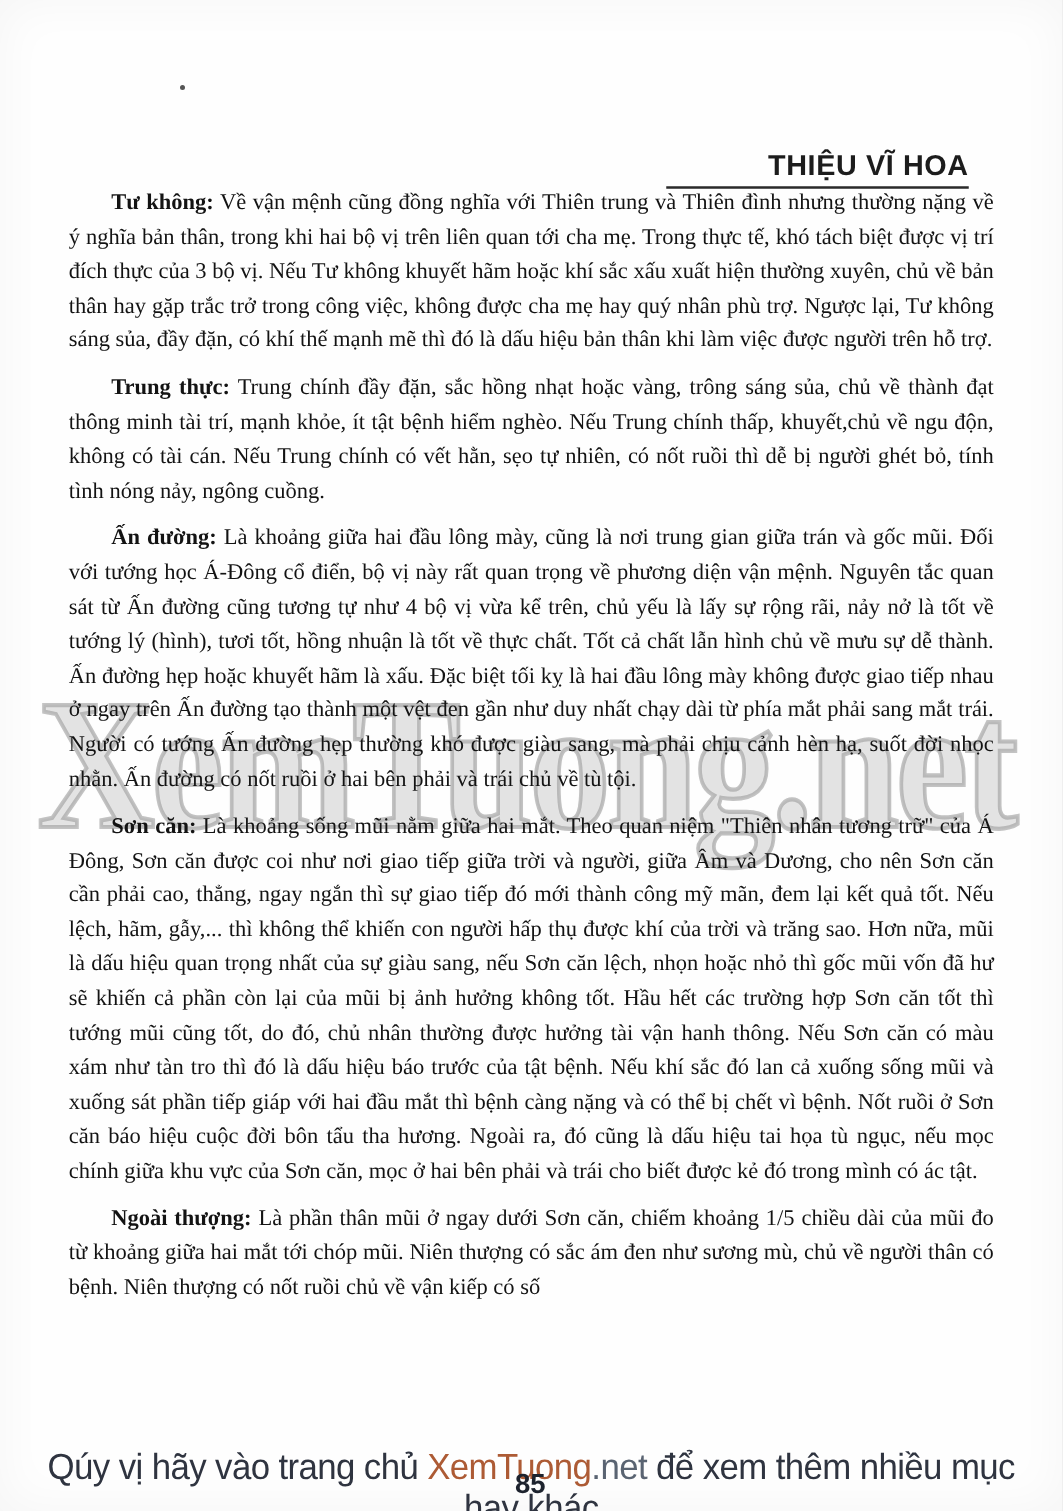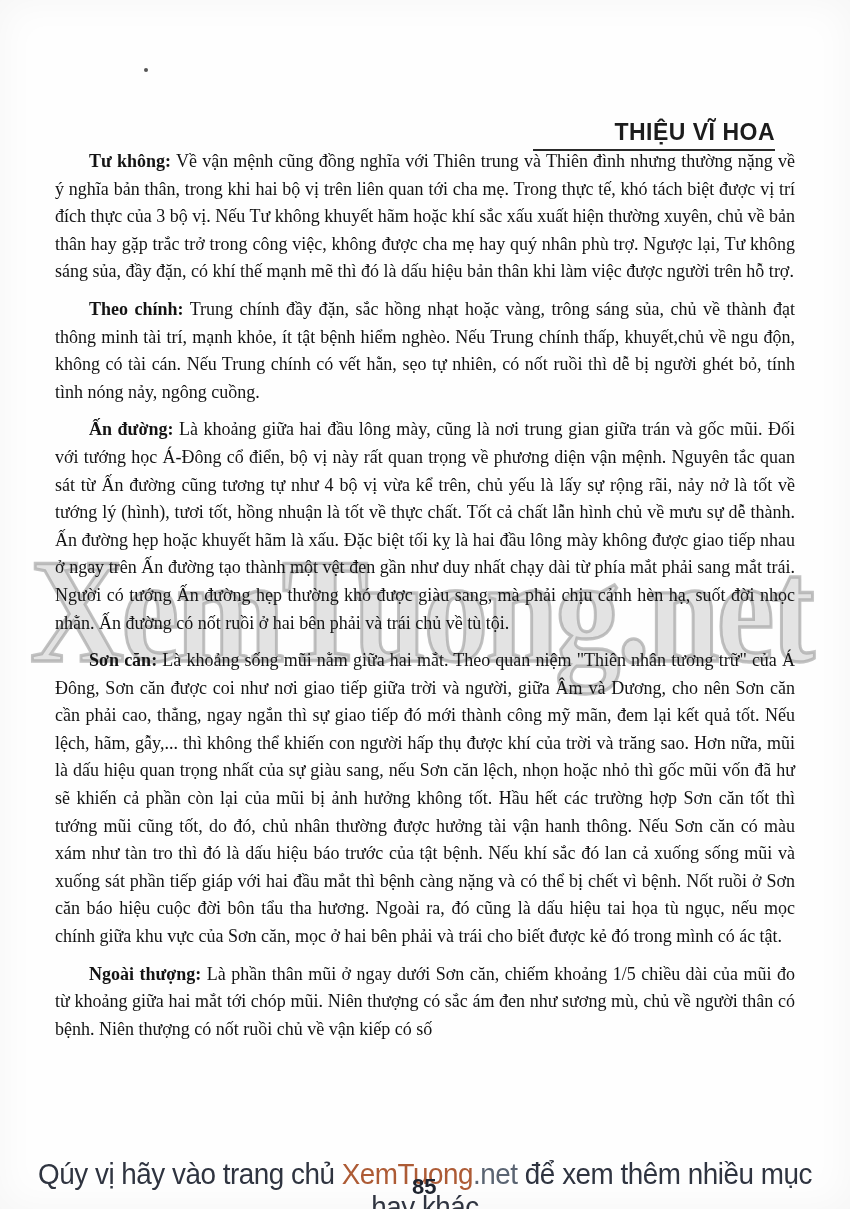--- a/index.html
+++ b/index.html
@@ -107,21 +107,21 @@
 
   <div class="header">THIỆU VĨ HOA</div>
 
   <div class="watermark">XemTuong.net</div>
 
   <div class="content">
     <p>
       <span class="term">Tư không:</span><span> Về vận mệnh cũng đồng nghĩa với Thiên trung và Thiên đình nhưng thường nặng về ý nghĩa bản thân, trong khi hai bộ vị trên liên quan tới cha mẹ. Trong thực tế, khó tách biệt được vị trí đích thực của 3 bộ vị. Nếu Tư không khuyết hãm hoặc khí sắc xấu xuất hiện thường xuyên, chủ về bản thân hay gặp trắc trở trong công việc, không được cha mẹ hay quý nhân phù trợ. Ngược lại, Tư không sáng sủa, đầy đặn, có khí thế mạnh mẽ thì đó là dấu hiệu bản thân khi làm việc được người trên hỗ trợ.</span>
     </p>
     <p>
-      <span class="term">Theo chính:</span><span> Trung chính đầy đặn, sắc hồng nhạt hoặc vàng, trông sáng sủa, chủ về thành đạt thông minh tài trí, mạnh khỏe, ít tật bệnh hiểm nghèo. Nếu Trung chính thấp, khuyết,chủ về ngu độn, không có tài cán. Nếu Trung chính có vết hằn, sẹo tự nhiên, có nốt ruồi thì dễ bị người ghét bỏ, tính tình nóng nảy, ngông cuồng.</span>
+      <span class="term">Trung thực:</span><span> Trung chính đầy đặn, sắc hồng nhạt hoặc vàng, trông sáng sủa, chủ về thành đạt thông minh tài trí, mạnh khỏe, ít tật bệnh hiểm nghèo. Nếu Trung chính thấp, khuyết,chủ về ngu độn, không có tài cán. Nếu Trung chính có vết hằn, sẹo tự nhiên, có nốt ruồi thì dễ bị người ghét bỏ, tính tình nóng nảy, ngông cuồng.</span>
     </p>
     <p>
       <span class="term">Ấn đường:</span><span> Là khoảng giữa hai đầu lông mày, cũng là nơi trung gian giữa trán và gốc mũi. Đối với tướng học Á-Đông cổ điển, bộ vị này rất quan trọng về phương diện vận mệnh. Nguyên tắc quan sát từ Ấn đường cũng tương tự như 4 bộ vị vừa kể trên, chủ yếu là lấy sự rộng rãi, nảy nở là tốt về tướng lý (hình), tươi tốt, hồng nhuận là tốt về thực chất. Tốt cả chất lẫn hình chủ về mưu sự dễ thành. Ấn đường hẹp hoặc khuyết hãm là xấu. Đặc biệt tối kỵ là hai đầu lông mày không được giao tiếp nhau ở ngay trên Ấn đường tạo thành một vệt đen gần như duy nhất chạy dài từ phía mắt phải sang mắt trái. Người có tướng Ấn đường hẹp thường khó được giàu sang, mà phải chịu cảnh hèn hạ, suốt đời nhọc nhằn. Ấn đường có nốt ruồi ở hai bên phải và trái chủ về tù tội.</span>
     </p>
     <p>
       <span class="term">Sơn căn:</span><span> Là khoảng sống mũi nằm giữa hai mắt. Theo quan niệm "Thiên nhân tương trữ" của Á Đông, Sơn căn được coi như nơi giao tiếp giữa trời và người, giữa Âm và Dương, cho nên Sơn căn cần phải cao, thẳng, ngay ngắn thì sự giao tiếp đó mới thành công mỹ mãn, đem lại kết quả tốt. Nếu lệch, hãm, gẫy,... thì không thể khiến con người hấp thụ được khí của trời và trăng sao. Hơn nữa, mũi là dấu hiệu quan trọng nhất của sự giàu sang, nếu Sơn căn lệch, nhọn hoặc nhỏ thì gốc mũi vốn đã hư sẽ khiến cả phần còn lại của mũi bị ảnh hưởng không tốt. Hầu hết các trường hợp Sơn căn tốt thì tướng mũi cũng tốt, do đó, chủ nhân thường được hưởng tài vận hanh thông. Nếu Sơn căn có màu xám như tàn tro thì đó là dấu hiệu báo trước của tật bệnh. Nếu khí sắc đó lan cả xuống sống mũi và xuống sát phần tiếp giáp với hai đầu mắt thì bệnh càng nặng và có thể bị chết vì bệnh. Nốt ruồi ở Sơn căn báo hiệu cuộc đời bôn tẩu tha hương. Ngoài ra, đó cũng là dấu hiệu tai họa tù ngục, nếu mọc chính giữa khu vực của Sơn căn, mọc ở hai bên phải và trái cho biết được kẻ đó trong mình có ác tật.</span>
     </p>
     <p>
       <span class="term">Ngoài thượng:</span><span> Là phần thân mũi ở ngay dưới Sơn căn, chiếm khoảng 1/5 chiều dài của mũi đo từ khoảng giữa hai mắt tới chóp mũi. Niên thượng có sắc ám đen như sương mù, chủ về người thân có bệnh. Niên thượng có nốt ruồi chủ về vận kiếp có số</span>
     </p>

